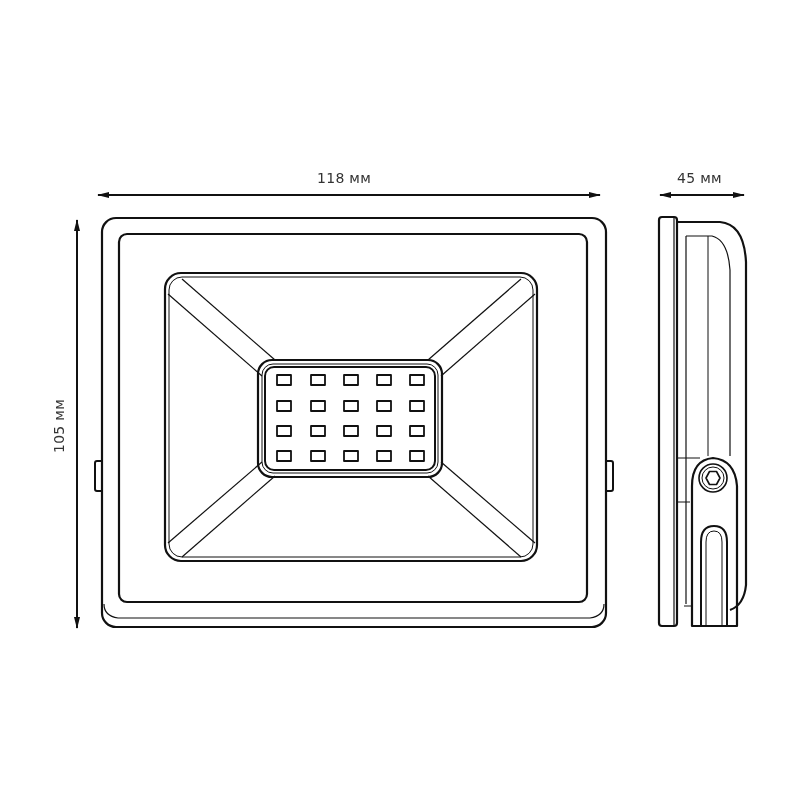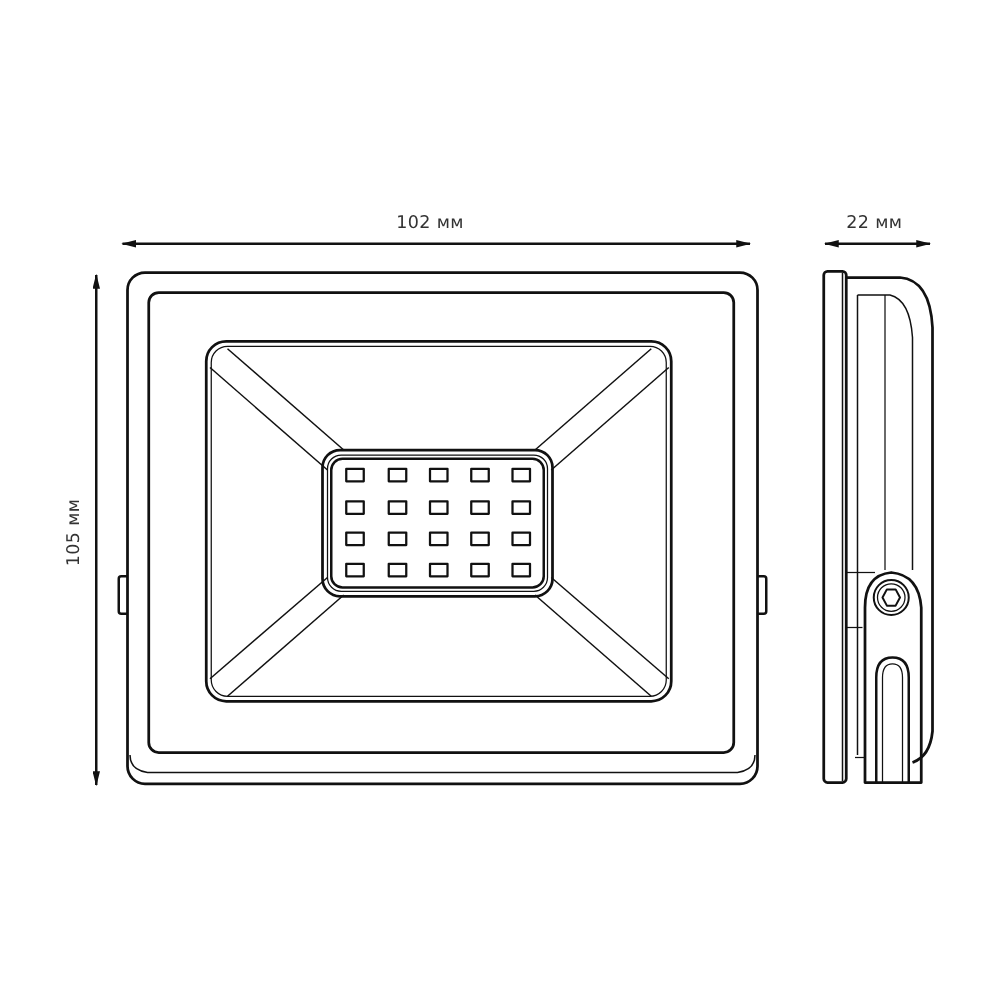--- a/index.html
+++ b/index.html
@@ -113,16 +113,16 @@
 
       <circle cx="713" cy="478" r="14" stroke-width="1.6"></circle>
       <circle cx="713" cy="478" r="11" stroke-width="1"></circle>
       <polygon points="706,478 709.5,471.5 716.5,471.5 720,478 716.5,484.5 709.5,484.5" stroke-width="1.6"></polygon>
 
       <path d="M701,626 L701,542 Q701,526 714,526 Q727,526 727,542 L727,626" stroke-width="2"></path>
       <path d="M706,626 L706,542 Q706,531 714,531 Q722,531 722,542 L722,626" stroke-width="1"></path>
     </g>
   </svg>
 
-  <div class="label label-width">102 мм</div>
-  <div class="label label-depth">22 мм</div>
+  <div class="label label-width">118 мм</div>
+  <div class="label label-depth">45 мм</div>
   <div class="label label-height">105 мм</div>
 </div>
 
 </body></html>

